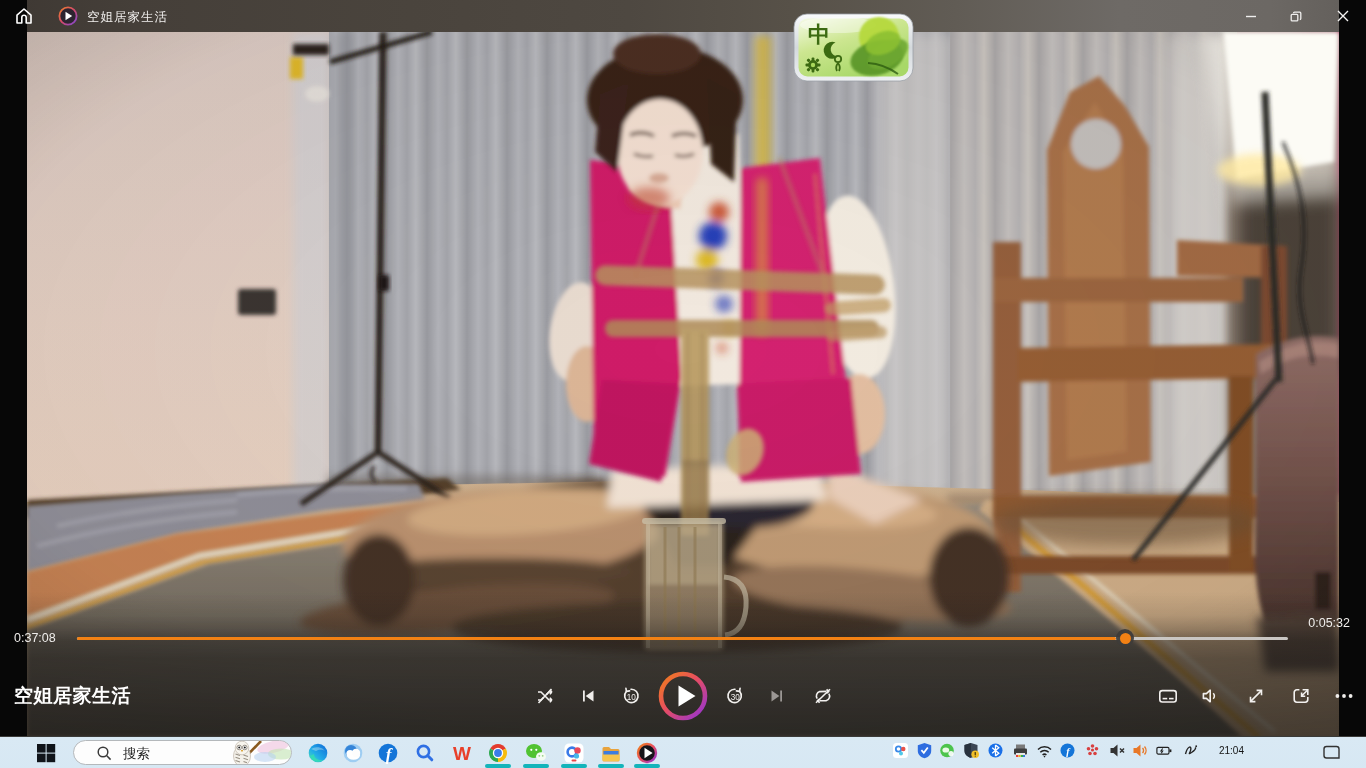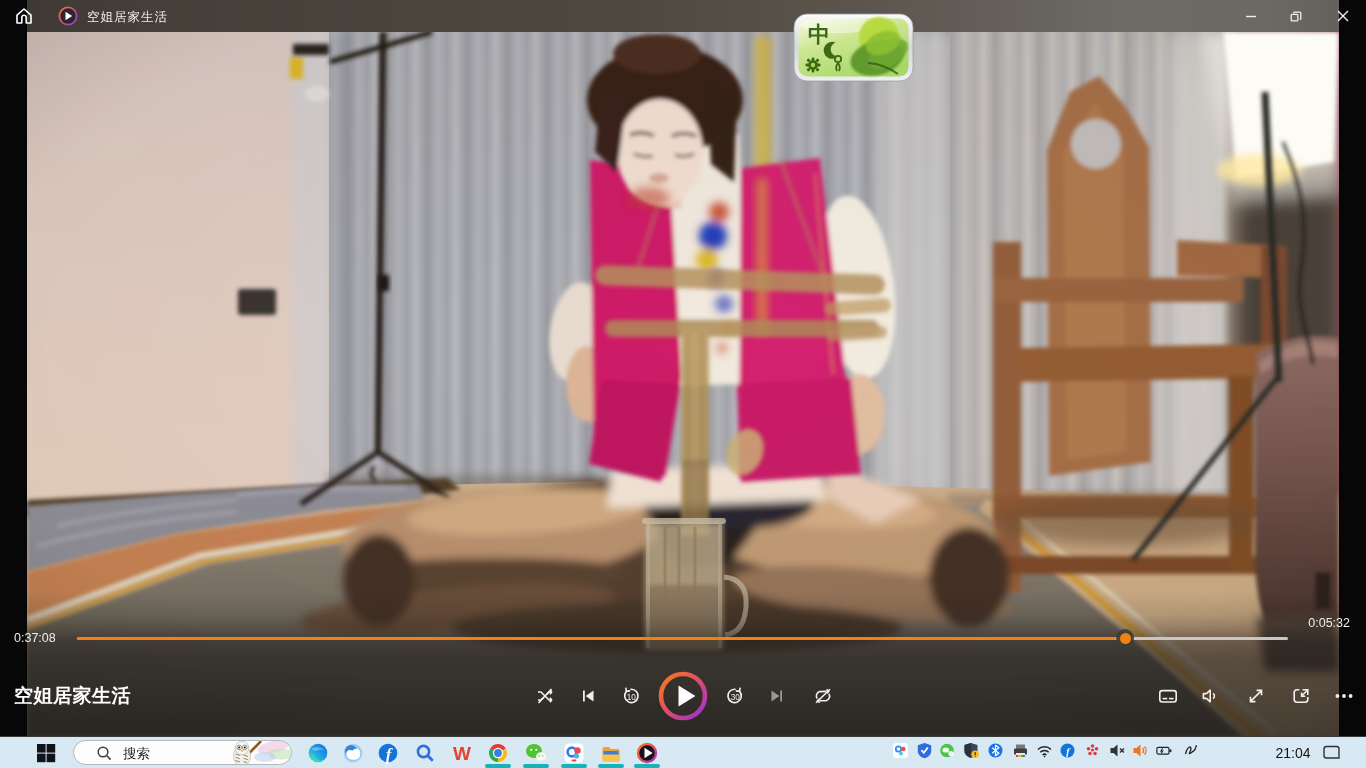--- a/index.html
+++ b/index.html
@@ -17,21 +17,21 @@
 #trackfill{position:absolute;left:77px;top:604.5px;width:1039px;height:3px;border-radius:2px;background:#f28114}
 #thumbring{position:absolute;left:1116px;top:597px;width:18px;height:18px;border-radius:50%;background:rgba(62,60,58,.92)}
 #thumb{position:absolute;left:1119.5px;top:600.5px;width:11px;height:11px;border-radius:50%;background:#f28114}
 .cic{position:absolute;top:654px}
 #taskbar{position:absolute;left:0;top:737px;width:1366px;height:49px;background:linear-gradient(180deg,#d9e9f4 0%,#d6e7f3 100%);}
 #tline{position:absolute;left:0;top:736px;width:1366px;height:1px;background:#3a3a38}
 #search{position:absolute;left:73px;top:3px;width:219px;height:25px;border-radius:13px;background:#fdfdfd;border:1px solid #b4b8bb;overflow:hidden}
 #search .stxt{position:absolute;left:49px;top:4px;font-size:13.5px;color:#1f1f1f}
 .ti{position:absolute;top:3px;width:26px;height:26px}
 .tray{position:absolute;top:5px;width:17px;height:17px}
-#clock{position:absolute;left:1270px;top:8px;width:46px;text-align:center;font-size:14px;color:#141414}
+#clock{position:absolute;left:1198px;top:8px;width:46px;text-align:right;font-size:10px;color:#141414}
 .pill{position:absolute;top:27px;height:3.5px;border-radius:2px;background:#14b4ba}
 </style></head>
 <body>
 <div id="screen">
 
 <div id="video">
 <svg id="scene" viewBox="0 0 1312 705" preserveAspectRatio="none">
 <defs>
 <filter id="b2" x="-30%" y="-30%" width="160%" height="160%">
             <feGaussianBlur stdDeviation="2"></feGaussianBlur>

